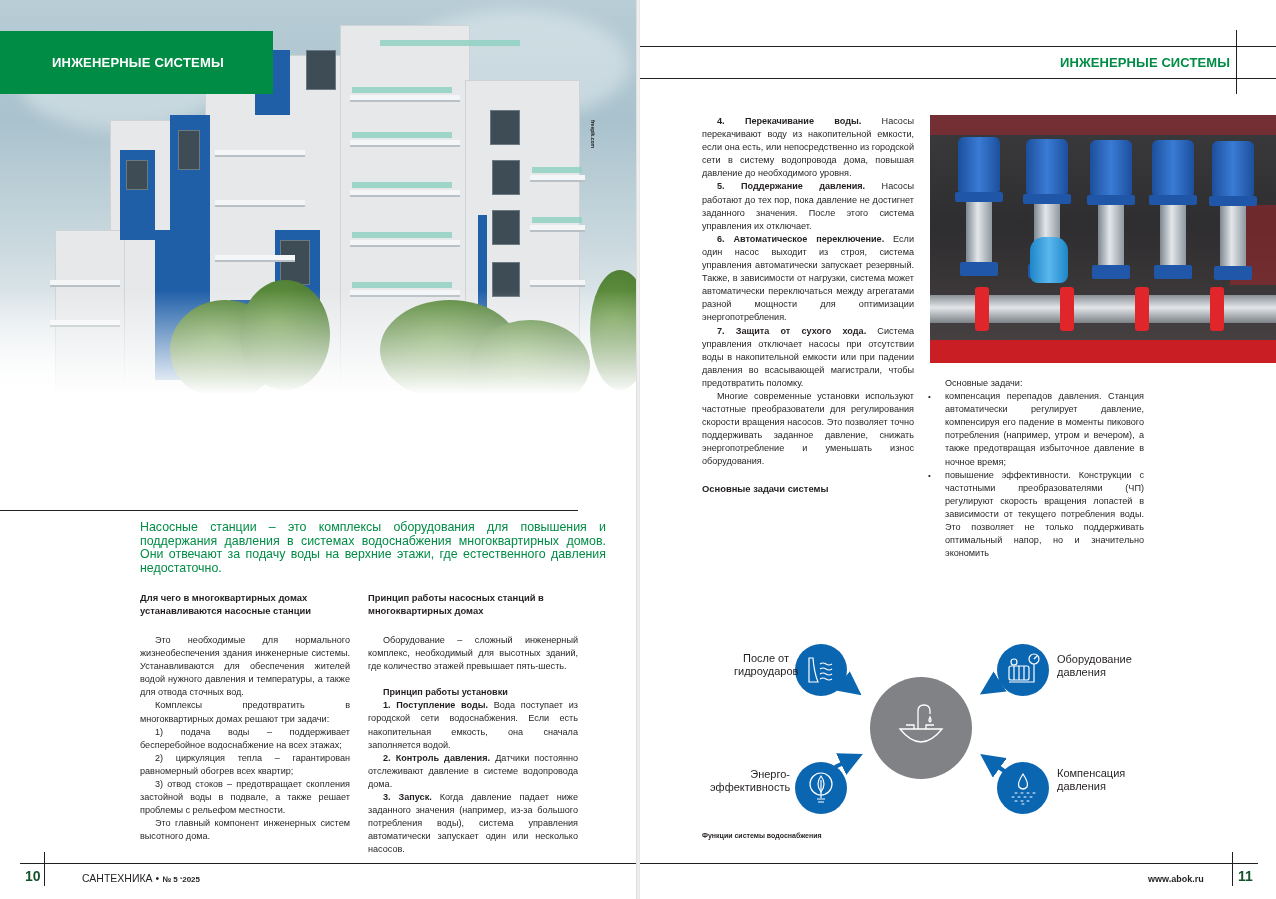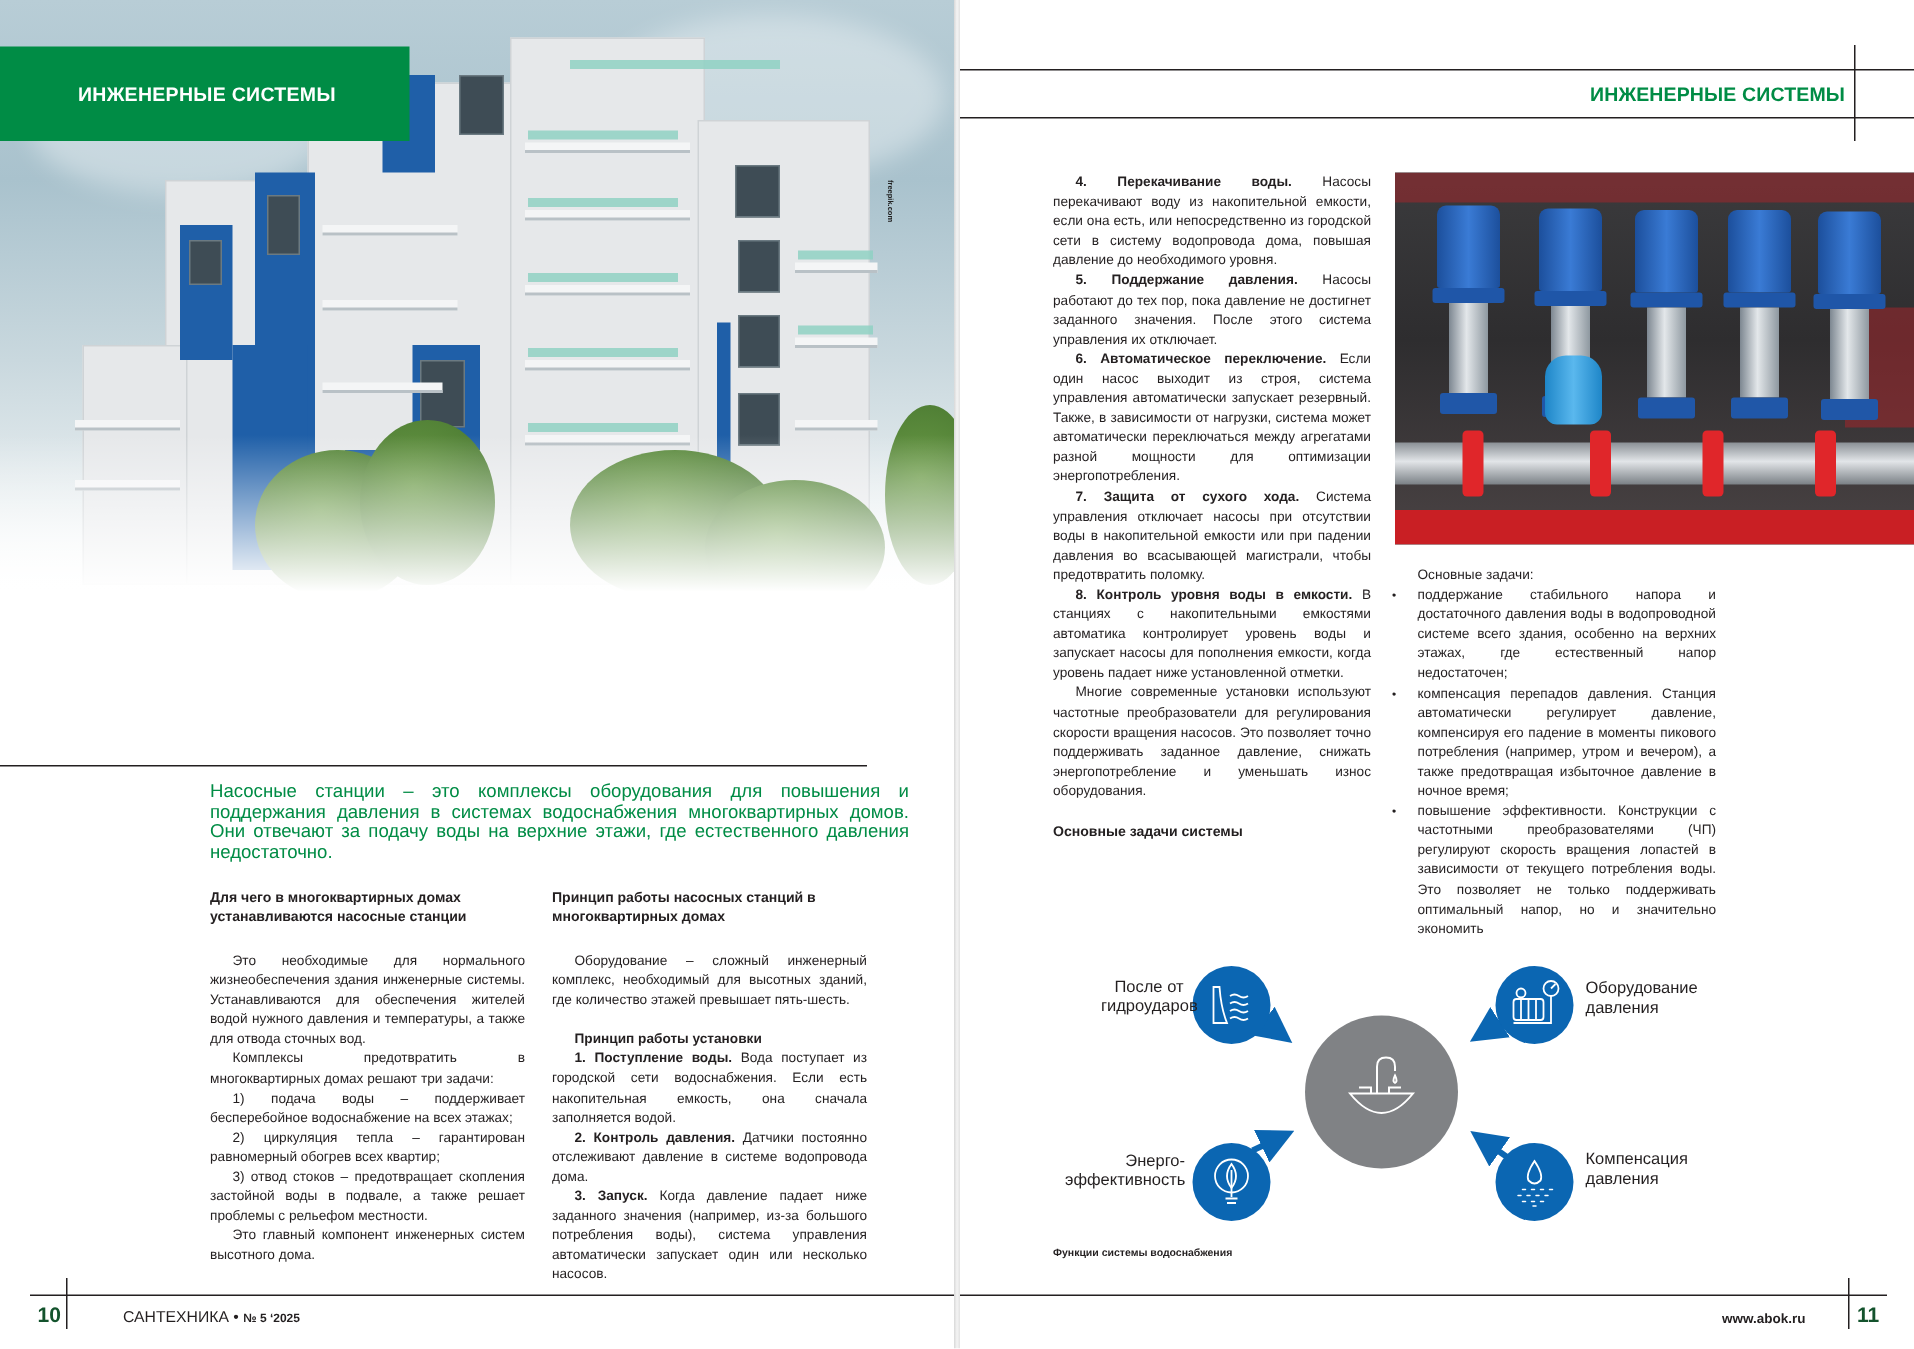--- a/index.html
+++ b/index.html
@@ -196,21 +196,20 @@
 <div class="hdr-rule" style="left:640px;top:46px;width:636px;"></div>
 <div class="hdr-rule" style="left:640px;top:78px;width:636px;"></div>
 <div class="footer-tick" style="left:1236px;top:30px;height:64px;"></div>
 <span class="rhead">ИНЖЕНЕРНЫЕ СИСТЕМЫ</span>
 
 <div class="col" id="col-r1">
   <p><b>4. Перекачивание воды.</b><span> Насосы перекачивают воду из накопительной емкости, если она есть, или непосредственно из городской сети в систему водопровода дома, повышая давление до необходимого уровня.</span></p>
   <p><b>5. Поддержание давления.</b><span> Насосы работают до тех пор, пока давление не достигнет заданного значения. После этого система управления их отключает.</span></p>
   <p><b>6. Автоматическое переключение.</b><span> Если один насос выходит из строя, система управления автоматически запускает резервный. Также, в зависимости от нагрузки, система может автоматически переключаться между агрегатами разной мощности для оптимизации энергопотребления.</span></p>
   <p><b>7. Защита от сухого хода.</b><span> Система управления отключает насосы при отсутствии воды в накопительной емкости или при падении давления во всасывающей магистрали, чтобы предотвратить поломку.</span></p>
-  <p><b>8. Контроль уровня воды в емкости.</b><span> В станциях с накопительными емкостями автоматика контролирует уровень воды и запускает насосы для пополнения емкости, когда уровень падает ниже установленной отметки.</span></p>
   <p>Многие современные установки используют частотные преобразователи для регулирования скорости вращения насосов. Это позволяет точно поддерживать заданное давление, снижать энергопотребление и уменьшать износ оборудования.</p>
   <div class="spacer"></div>
   <h3 style="margin:0 0 17px 0;">Основные задачи системы</h3>
 </div>
 
 <div class="pump-photo">
   <div class="bgred" style="left:0;top:0;width:346px;height:20px;"></div>
   <div class="bgred" style="left:300px;top:90px;width:46px;height:80px;"></div>
   <div class="pump" style="left:28px;top:22px;">
       <div class="motor"></div>
@@ -247,21 +246,20 @@
   <div class="redflange" style="left:45px;top:172px;"></div>
   <div class="redflange" style="left:130px;top:172px;"></div>
   <div class="redflange" style="left:205px;top:172px;"></div>
   <div class="redflange" style="left:280px;top:172px;"></div>
   <div class="redframe"></div>
 </div>
 
 <div class="col" id="col-r2">
   <p class="intro">Основные задачи:</p>
   <ul>
-    <li>поддержание стабильного напора и достаточного давления воды в водопроводной системе всего здания, особенно на верхних этажах, где естественный напор недостаточен;</li>
     <li>компенсация перепадов давления. Станция автоматически регулирует давление, компенсируя его падение в моменты пикового потребления (например, утром и вечером), а также предотвращая избыточное давление в ночное время;</li>
     <li>повышение эффективности. Конструкции с частотными преобразователями (ЧП) регулируют скорость вращения лопастей в зависимости от текущего потребления воды. Это позволяет не только поддерживать оптимальный напор, но и значительно экономить</li>
   </ul>
 </div>
 
 <div class="diagram">
   <svg class="arrows" width="560" height="210">
     <defs>
       <marker id="ah" markerWidth="6" markerHeight="6" refX="3" refY="3" orient="auto">
         <path d="M0,0 L6,3 L0,6 z" fill="#0b66b2"></path>

